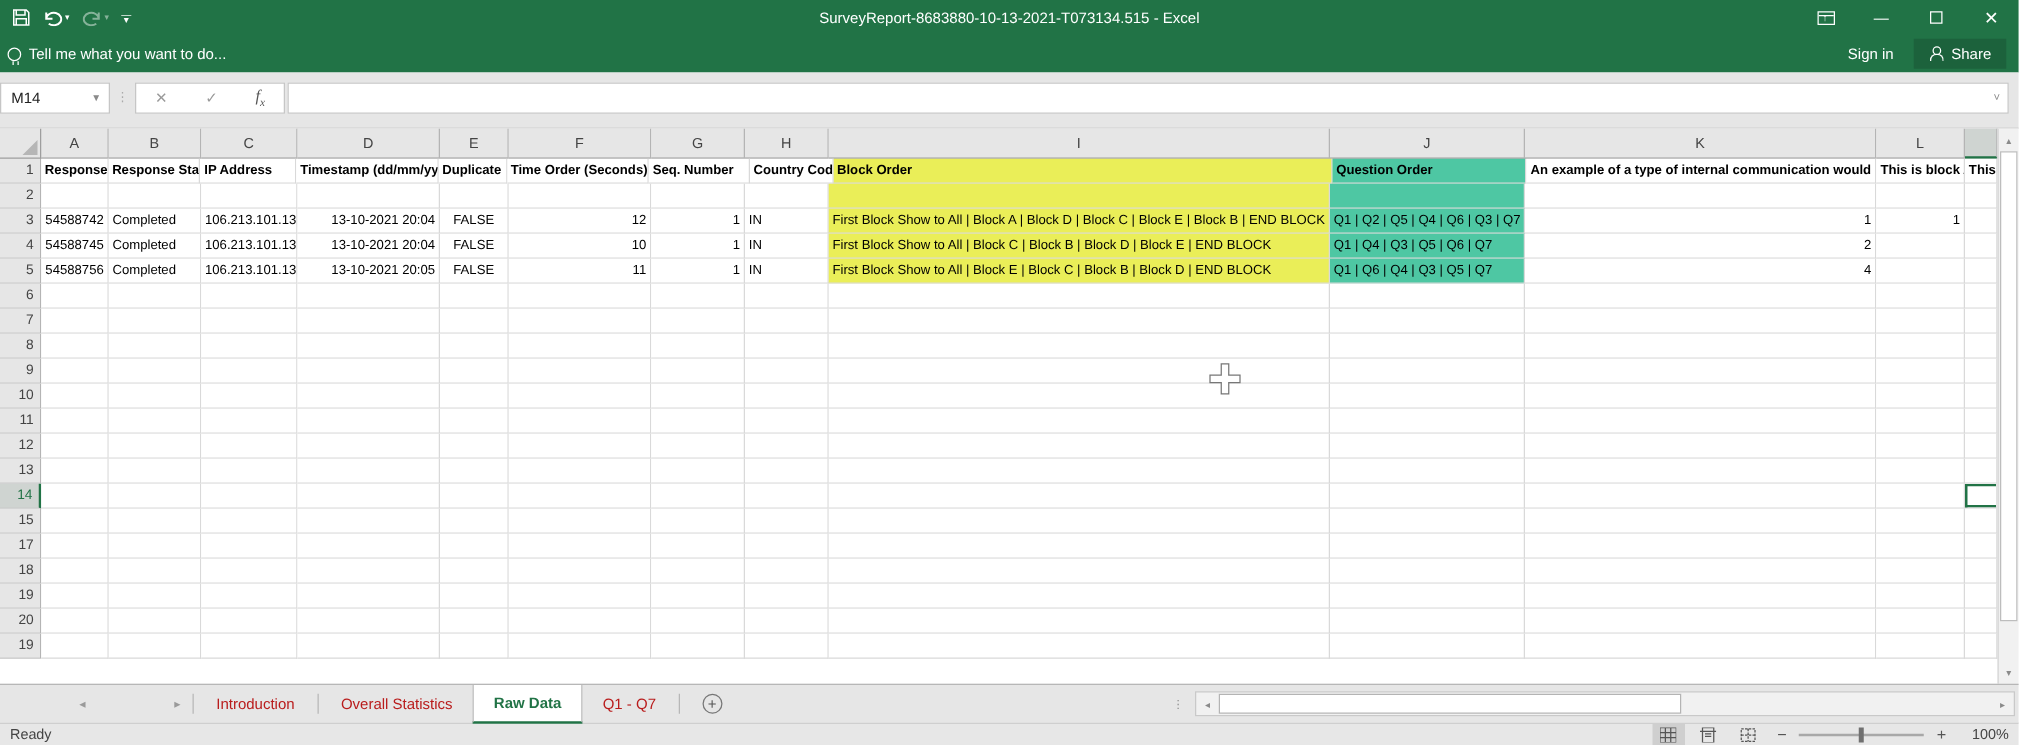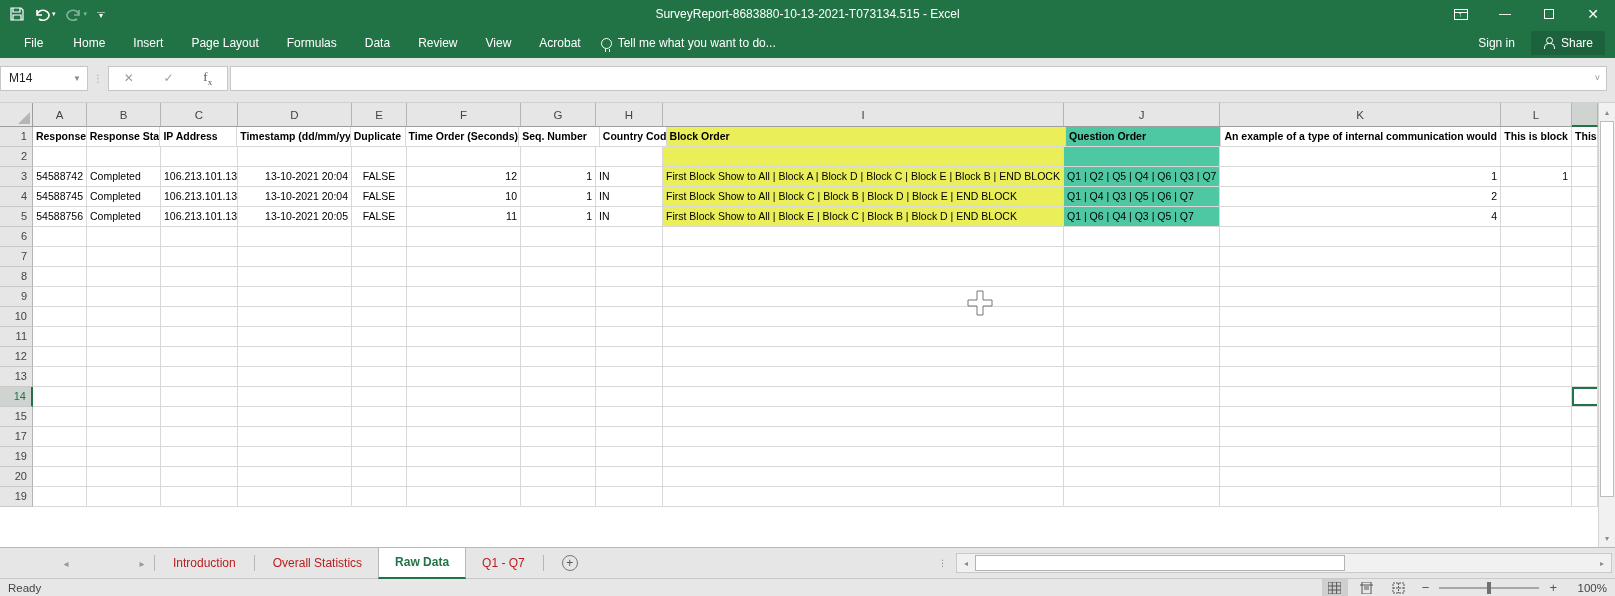--- a/index.html
+++ b/index.html
@@ -41,21 +41,21 @@
 
   
   #formulabar { height:45px; background:#e6e6e6; border-bottom:1px solid #d0d0d0;
     display:flex; align-items:center; padding:0 0 4px 0; }
   #namebox { width:88px; height:25px; background:#fff; border:1px solid #c6c6c6; margin-left:0;
     display:flex; align-items:center; font-size:12px; color:#222; padding-left:8px; }
   #namebox .caret { margin-left:auto; color:#8a8a8a; font-size:8px; padding:0 6px; }
   .fb-sep { color:#aaa; font-size:10px; letter-spacing:0; padding:0 5px; }
   #fx-group { height:25px; background:#fff; border:1px solid #c6c6c6; display:flex; align-items:center; width:120px; justify-content:space-around; }
   #fx-group .gbtn { color:#9a9a9a; font-size:12px; }
-  #fx-group .fx { font-family:"Liberation Serif","DejaVu Serif",serif; color:#555; font-size:13px; }
+  #fx-group .fx { font-family:"Liberation Serif","DejaVu Serif",serif; font-style:italic; color:#555; font-size:13px; }
   #formula-input { height:25px; background:#fff; border:1px solid #c6c6c6; flex:1; margin-left:2px; margin-right:8px;
     display:flex; align-items:center; font-size:12px; padding-left:6px; position:relative; }
   #formula-input .caret { position:absolute; right:6px; color:#8a8a8a; font-size:9px; }
 
   
   #gridwrap { position:relative; width:1615px; height:444px; background:#fff; display:flex; }
   #grid { width:1598px; }
   #colheaders { display:flex; height:24px; background:#e6e6e6; }
   .corner { width:33px; height:24px; background:#e6e6e6; border-right:1px solid #9e9e9e; border-bottom:1px solid #9e9e9e; position:relative; }
   .corner:after { content:""; position:absolute; right:2px; bottom:2px; border-left:12px solid transparent; border-bottom:12px solid #b6b6b6; }
@@ -143,31 +143,20 @@
         </span>
       <span class="win-btn">—</span>
       <span class="win-btn">
           <span class="maxbox"></span>
         </span>
       <span class="win-btn" style="font-size:14px;">✕</span>
     </div>
   </div>
 
   <div id="ribbonrow">
-    <div id="ribbon-tabs">
-        <div class="rtab file">File</div>
-        <div class="rtab">Home</div>
-        <div class="rtab">Insert</div>
-        <div class="rtab">Page Layout</div>
-        <div class="rtab">Formulas</div>
-        <div class="rtab">Data</div>
-        <div class="rtab">Review</div>
-        <div class="rtab">View</div>
-        <div class="rtab">Acrobat</div>
-      </div>
     <div id="tellme">
       <span class="bulb"></span>
       <span>Tell me what you want to do...</span>
     </div>
     <div id="ribbon-right">
       <span id="signin">Sign in</span>
       <span id="share-btn">
         <span class="person"></span>
         <span>Share</span>
       </span>
@@ -460,20 +449,36 @@
             <div class="cell r" style="width: 114px;"></div>
             <div class="cell r" style="width: 75px;"></div>
             <div class="cell" style="width: 67px;"></div>
             <div class="cell" style="width: 401px;"></div>
             <div class="cell" style="width: 156px;"></div>
             <div class="cell r" style="width: 281px;"></div>
             <div class="cell r" style="width: 71px;"></div>
             <div class="cell" style="width: 26px;"></div>
           </div>
           <div class="gridrow">
+            <div class="rowhead">18</div>
+            <div class="cell r" style="width: 54px;"></div>
+            <div class="cell" style="width: 74px;"></div>
+            <div class="cell" style="width: 77px;"></div>
+            <div class="cell r" style="width: 114px;"></div>
+            <div class="cell c" style="width: 55px;"></div>
+            <div class="cell r" style="width: 114px;"></div>
+            <div class="cell r" style="width: 75px;"></div>
+            <div class="cell" style="width: 67px;"></div>
+            <div class="cell" style="width: 401px;"></div>
+            <div class="cell" style="width: 156px;"></div>
+            <div class="cell r" style="width: 281px;"></div>
+            <div class="cell r" style="width: 71px;"></div>
+            <div class="cell" style="width: 26px;"></div>
+          </div>
+          <div class="gridrow">
             <div class="rowhead">19</div>
             <div class="cell r" style="width: 54px;"></div>
             <div class="cell" style="width: 74px;"></div>
             <div class="cell" style="width: 77px;"></div>
             <div class="cell r" style="width: 114px;"></div>
             <div class="cell c" style="width: 55px;"></div>
             <div class="cell r" style="width: 114px;"></div>
             <div class="cell r" style="width: 75px;"></div>
             <div class="cell" style="width: 67px;"></div>
             <div class="cell" style="width: 401px;"></div>

